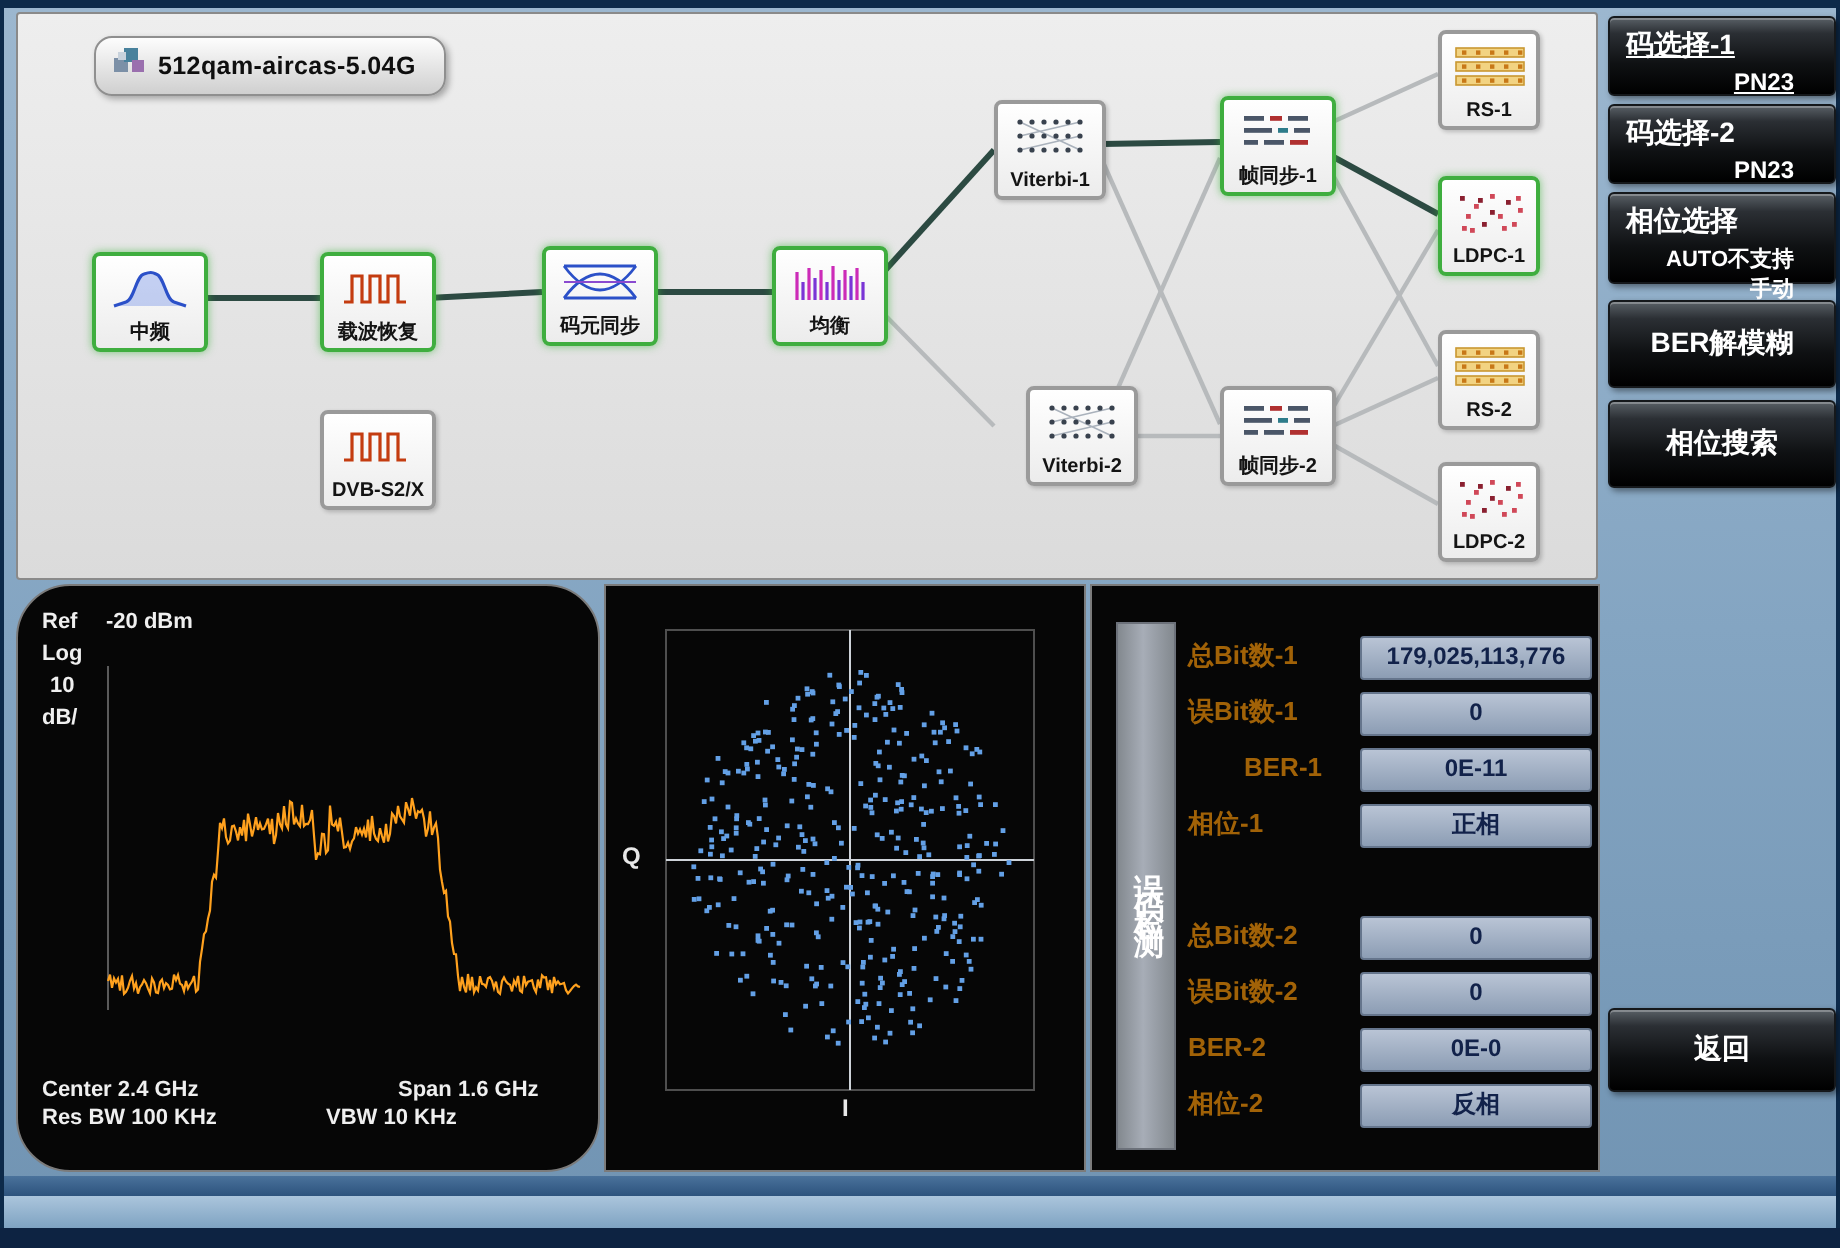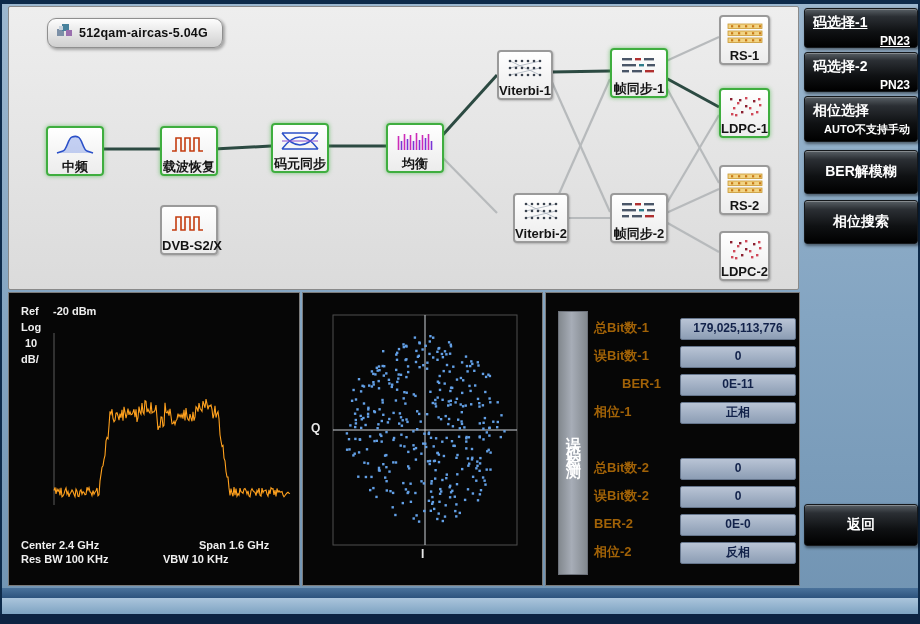--- a/index.html
+++ b/index.html
@@ -10,39 +10,39 @@
   .band2{position:absolute;left:2px;width:916px;top:598px;height:16px;background:linear-gradient(180deg,#abc5dc,#7ea3c2);}
   .band3{position:absolute;left:0;width:920px;top:614px;height:10px;background:#0d2342;}
 
   .flow-panel{position:absolute;left:8px;top:6px;width:789px;height:282px;background:linear-gradient(180deg,#eeeeee,#dbdbdb);border:1px solid #8a8a8a;border-radius:2px;}
   #flow-links{position:absolute;left:0;top:0;pointer-events:none;}
   .title-badge{position:absolute;left:38px;top:11px;height:28px;display:flex;align-items:center;gap:6px;padding:0 14px 0 8px;background:linear-gradient(180deg,#fdfdfd,#cfcfcf);border:1px solid #8f8f8f;border-radius:9px;box-shadow:1.5px 1.5px 3px rgba(0,0,0,.3);cursor:pointer;}
   .badge-text{font-size:12.5px;font-weight:bold;color:#0f0f0f;letter-spacing:.2px;}
 
   .node{position:absolute;display:flex;flex-direction:column;border-radius:4px;background:linear-gradient(180deg,#ffffff,#ececec);cursor:pointer;}
   .node .node-icon{flex:1;display:flex;align-items:center;justify-content:center;overflow:hidden;}
-  .node .node-label{height:14px;line-height:13px;text-align:center;font-size:13px;font-weight:bold;color:#141414;white-space:nowrap;}
+  .node .node-label{height:14px;line-height:13px;text-align:center;font-size:10px;font-weight:bold;color:#141414;white-space:nowrap;}
   .node.active{border:2px solid #3fae3f;box-shadow:0 0 4px rgba(62,178,62,.65);}
   .node.inactive{border:2px solid #9a9a9a;box-shadow:1px 1px 2px rgba(0,0,0,.2);}
 
   .panel{position:absolute;top:292px;height:292px;background:#060606;border:1px solid #7b7b7b;}
-  .spectrum-panel{left:8px;width:290px;}
+  .spectrum-panel{left:8px;width:290px;border-radius:27px;}
   .constellation-panel{left:302px;width:239px;}
   .ber-panel{left:545px;width:253px;}
   .sp-text{position:absolute;font-size:11px;font-weight:bold;color:#efefef;white-space:nowrap;}
   .axis-label{position:absolute;font-size:12px;font-weight:bold;color:#e8e8e8;}
 
   .ber-strip{position:absolute;left:12px;top:18px;width:28px;height:262px;display:flex;align-items:center;justify-content:center;background:linear-gradient(90deg,#83898f,#a7adb7 45%,#83898f);border:1px solid #6c717a;}
   .ber-strip span{writing-mode:vertical-rl;letter-spacing:9px;font-size:15px;font-weight:bold;color:#ffffff;}
   .ber-label{position:absolute;left:48px;height:20px;line-height:20px;font-size:13px;font-weight:bold;color:#a16207;white-space:nowrap;}
   .ber-value{position:absolute;left:122px;width:114px;height:20px;line-height:18px;text-align:center;font-size:12px;font-weight:bold;color:#12224a;background:linear-gradient(180deg,#b9c4d5,#8c9db4);border:1px solid #65758c;border-radius:2px;margin-left:12px;}
 
   .side-btn{position:absolute;left:804px;width:114px;background:linear-gradient(180deg,#596066 0%,#2b2f34 20%,#0f1113 60%,#000 100%);border:1px solid #15181b;border-radius:3px;box-shadow:inset 0 1px 0 rgba(255,255,255,.28),1.5px 1.5px 3px rgba(0,0,0,.45);color:#fff;cursor:pointer;padding:0;font-family:inherit;text-align:left;}
   .side-btn .btn-label{display:block;padding:5px 8px 0;font-size:14px;font-weight:bold;}
-  .side-btn .btn-value{display:block;padding:2px 7px 4px;font-size:12px;font-weight:bold;text-align:right;}
+  .side-btn .btn-value{display:block;padding:2px 20px 4px;font-size:12px;font-weight:bold;text-align:right;}
   .side-btn .btn-value.long{font-size:11px;}
   .side-btn.center{display:flex;align-items:center;justify-content:center;}
   .side-btn.center .btn-label{padding:0;}
 </style>
 </head>
 <body>
 
 <div class="app">
   <div class="frame"></div>
   <div class="band1"></div>

